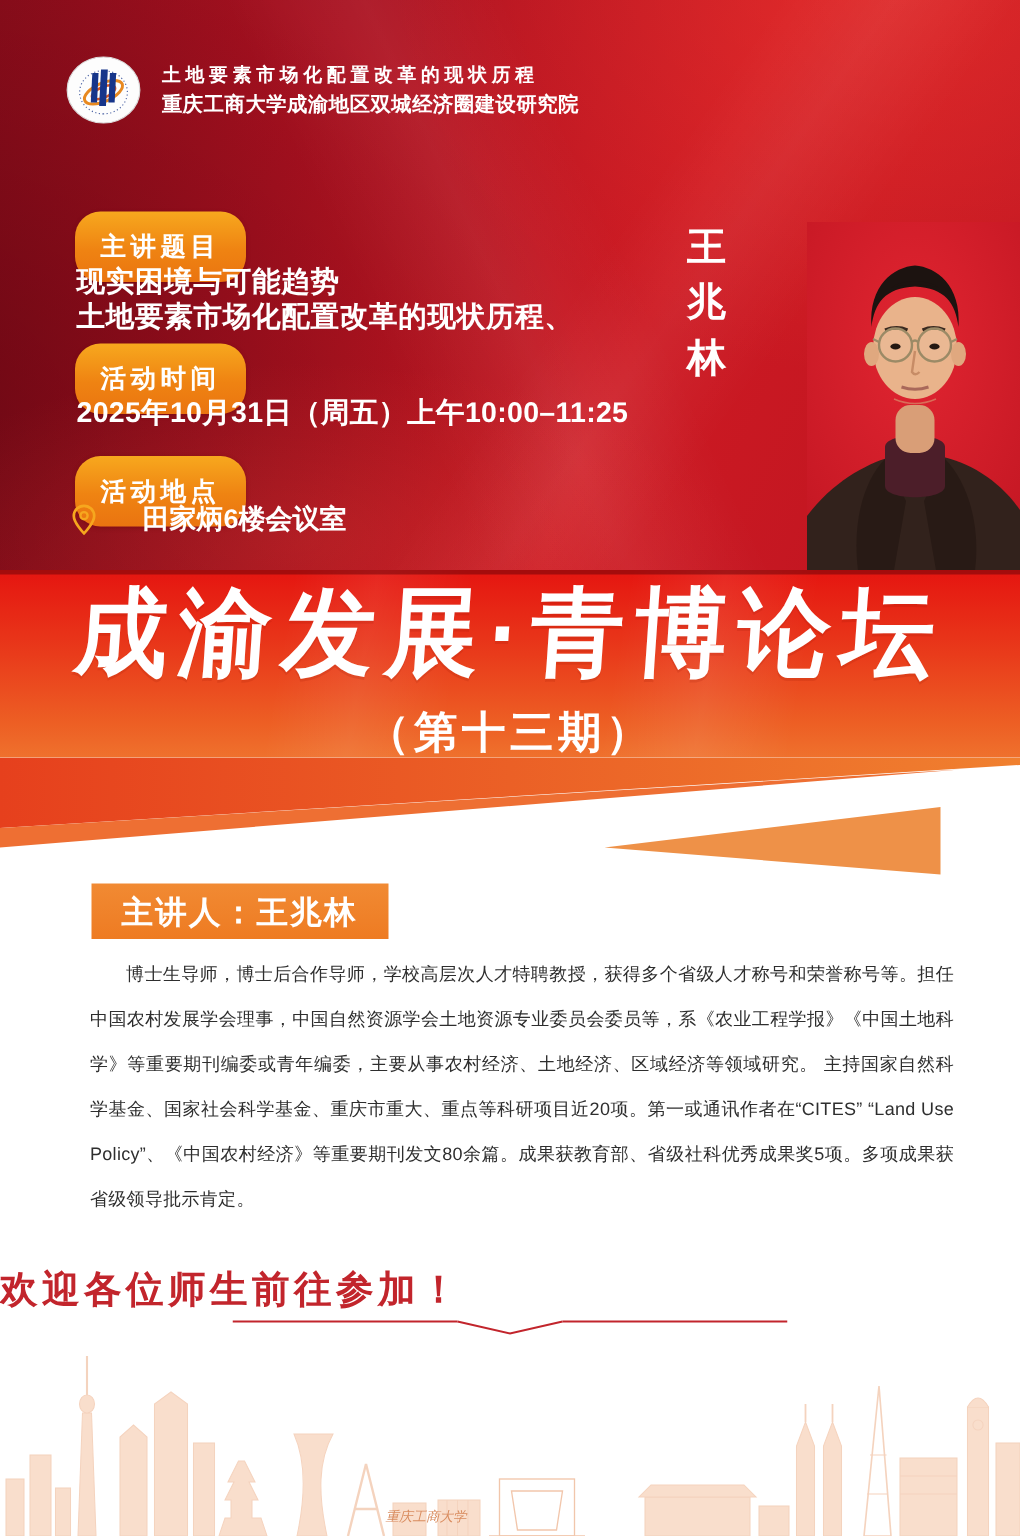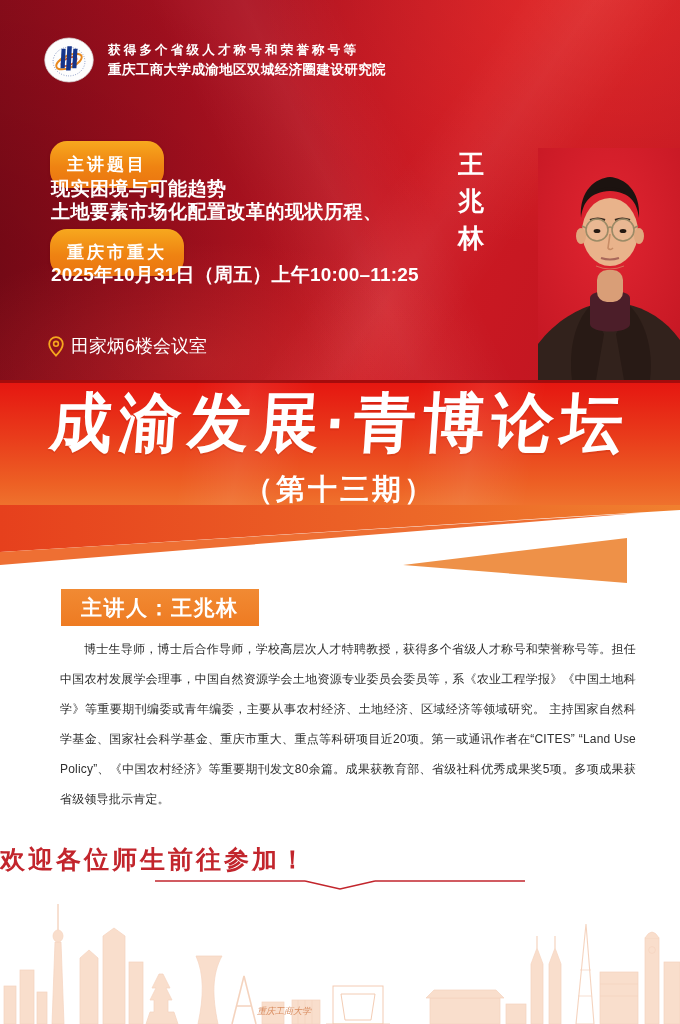--- a/index.html
+++ b/index.html
@@ -46,21 +46,21 @@
   .lecture-title {
     position:absolute; left:51px; top:177px; width:420px; z-index:2;
     color:#fff; font-weight:bold; font-size:19px; line-height:23px; letter-spacing:.5px;
   }
   .time-value {
     position:absolute; left:51px; top:262px; z-index:2;
     color:#fff; font-weight:bold; font-size:19px; letter-spacing:.2px;
   }
   .venue-row { position:absolute; left:48px; top:334px; display:flex; align-items:center; z-index:2; }
   .pin { width:16px; height:21px; margin-right:7px; }
-  .venue-value { color:#fff; font-weight:normal; font-size:18px; }
+  .venue-value { color:#fff; font-weight:bold; font-size:18px;margin-left:24px; }
 
   .speaker-name-vert {
     position:absolute; left:458px; top:152px; z-index:2;
     display:flex; flex-direction:column; align-items:center;
     color:#fff; font-family:"Liberation Serif","DejaVu Serif",serif; font-weight:600;
   }
   .speaker-name-vert span { font-size:26px; line-height:1; margin-bottom:11px; }
 
   .photo { position:absolute; left:538px; top:148px; width:142px; height:232px; z-index:1; }
 
@@ -124,34 +124,35 @@
         <ellipse cx="33" cy="31" rx="32" ry="29" fill="#fdfdfd"></ellipse>
         <ellipse cx="33" cy="31" rx="32" ry="29" fill="none" stroke="#dcdcdc" stroke-width="1"></ellipse>
         <path d="M33,52 a21,19 0 1 1 0.01,0" fill="none" stroke="#1b3a8c" stroke-width="1" stroke-dasharray="1,2.2" opacity=".8"></path>
         <ellipse cx="33" cy="33" rx="18" ry="8" fill="none" stroke="#e8891f" stroke-width="2.6" transform="rotate(-24 33 33)"></ellipse>
         <ellipse cx="33" cy="33" rx="11" ry="4.6" fill="none" stroke="#d9541f" stroke-width="2.2" transform="rotate(-24 33 33)"></ellipse>
         <rect x="24" y="16" width="5.5" height="26" fill="#16358a" transform="skewX(-3)"></rect>
         <rect x="31.5" y="13" width="6" height="32" fill="#16358a" transform="skewX(-3)"></rect>
         <rect x="39.5" y="16" width="5.5" height="26" fill="#16358a" transform="skewX(-3)"></rect>
       </svg>
       <div class="header-text">
-        <div class="header-line1">获得多个省级人才称号和荣誉称号等</div>
+        <div class="header-line1">土地要素市场化配置改革的现状历程</div>
         <div class="header-line2">重庆工商大学成渝地区双城经济圈建设研究院</div>
       </div>
     </div>
 
     <div class="pill pill-topic">主讲题目</div>
     <div class="lecture-title">
       <div>现实困境与可能趋势</div>
       <div>土地要素市场化配置改革的现状历程、</div>
     </div>
 
-    <div class="pill pill-time">重庆市重大</div>
+    <div class="pill pill-time">活动时间</div>
     <div class="time-value">2025年10月31日（周五）上午10:00–11:25</div>
 
+    <div class="pill pill-venue">活动地点</div>
     <div class="venue-row">
       <svg class="pin" viewBox="0 0 16 21">
         <path d="M8,1.2 C11.8,1.2 14.8,4.2 14.8,8 C14.8,12.6 8,19.6 8,19.6 C8,19.6 1.2,12.6 1.2,8 C1.2,4.2 4.2,1.2 8,1.2 Z" fill="none" stroke="#f6a71e" stroke-width="1.8"></path>
         <circle cx="8" cy="7.8" r="2.4" fill="none" stroke="#f6a71e" stroke-width="1.6"></circle>
       </svg>
       <div class="venue-value">田家炳6楼会议室</div>
     </div>
 
     <div class="speaker-name-vert">
       <span>王</span>

